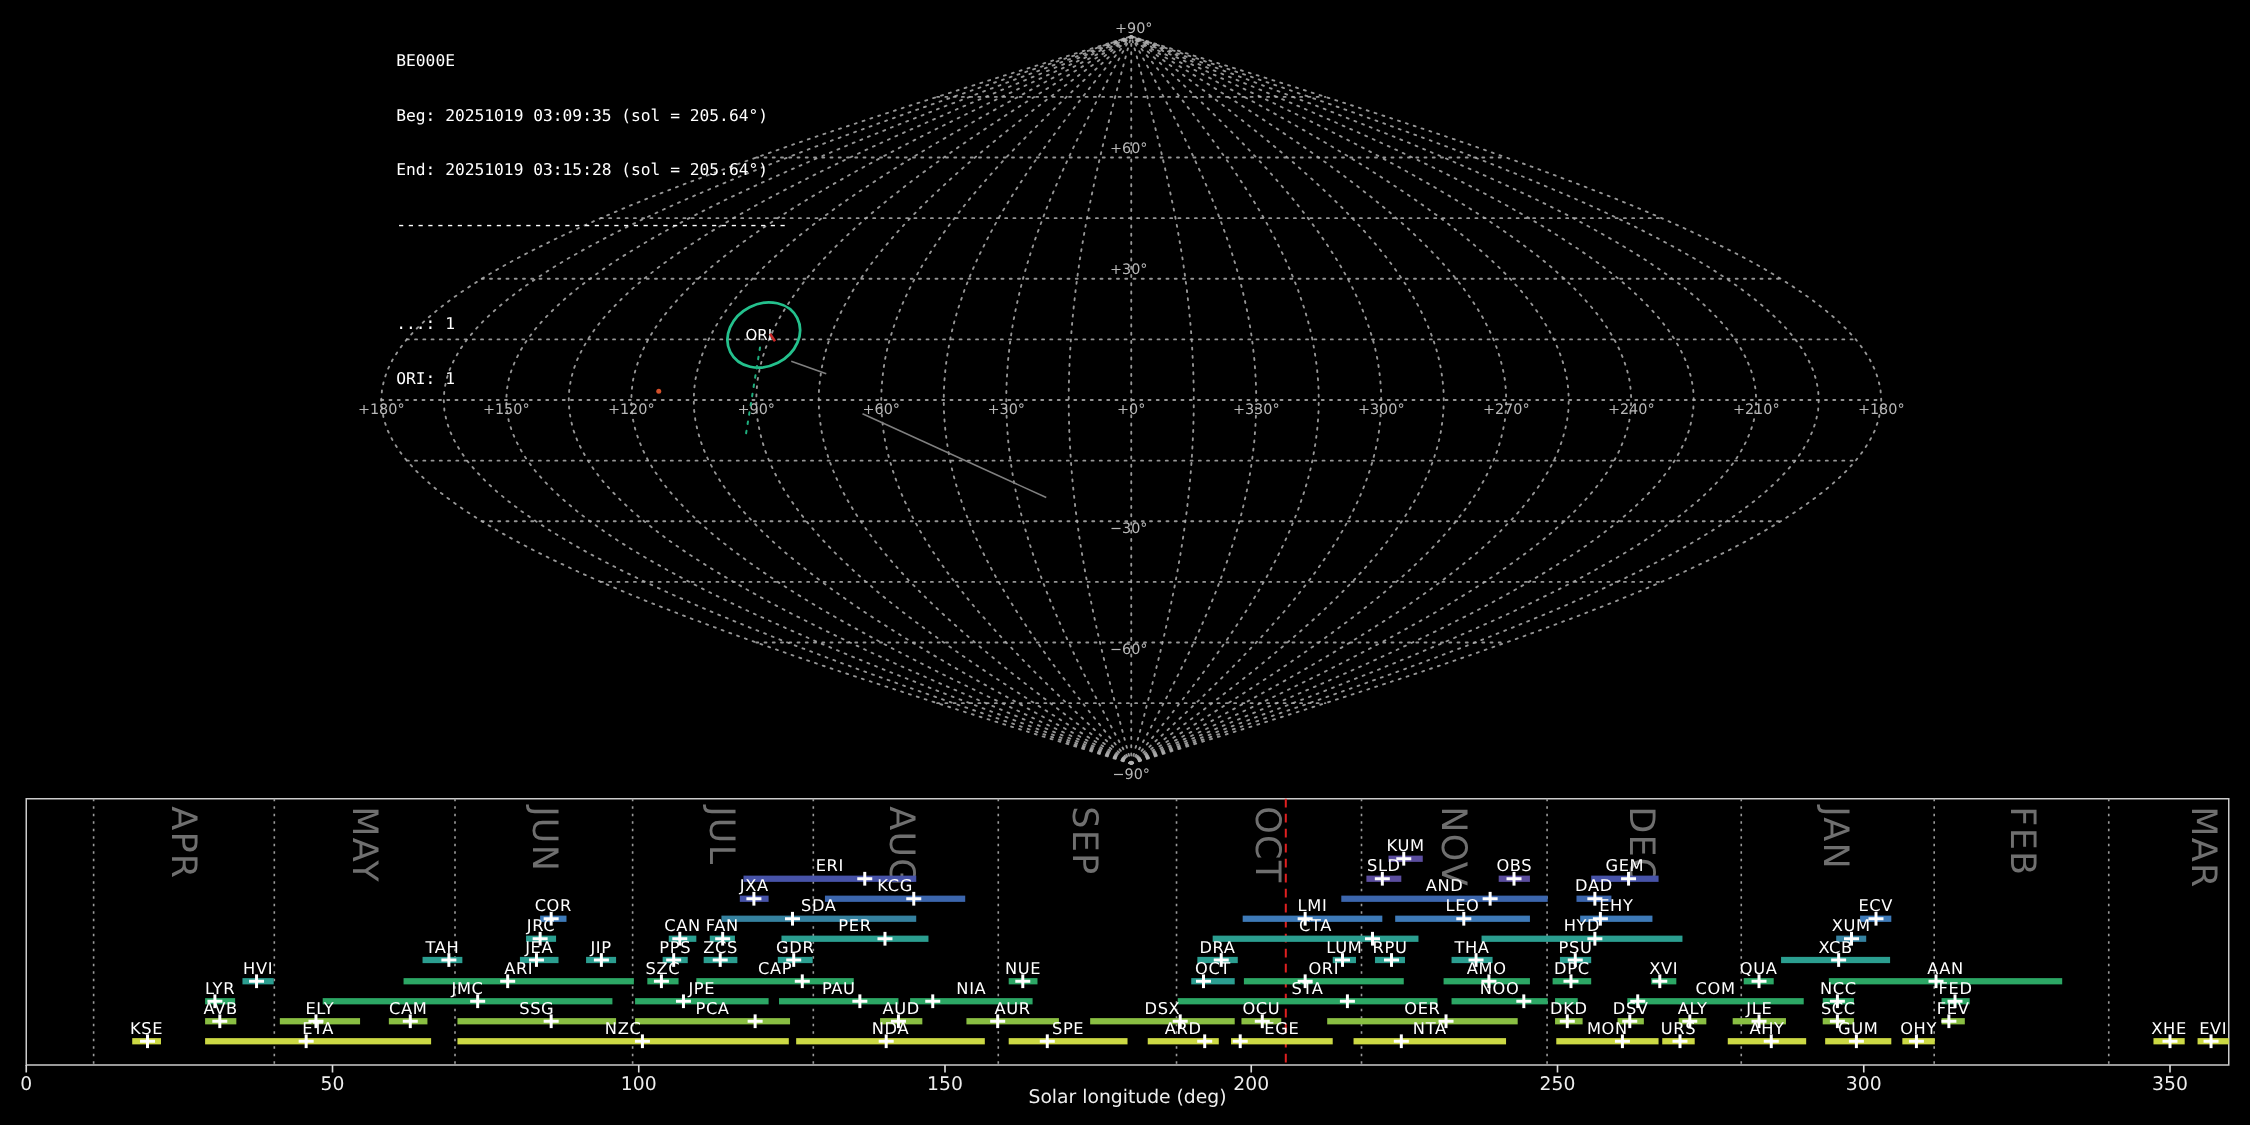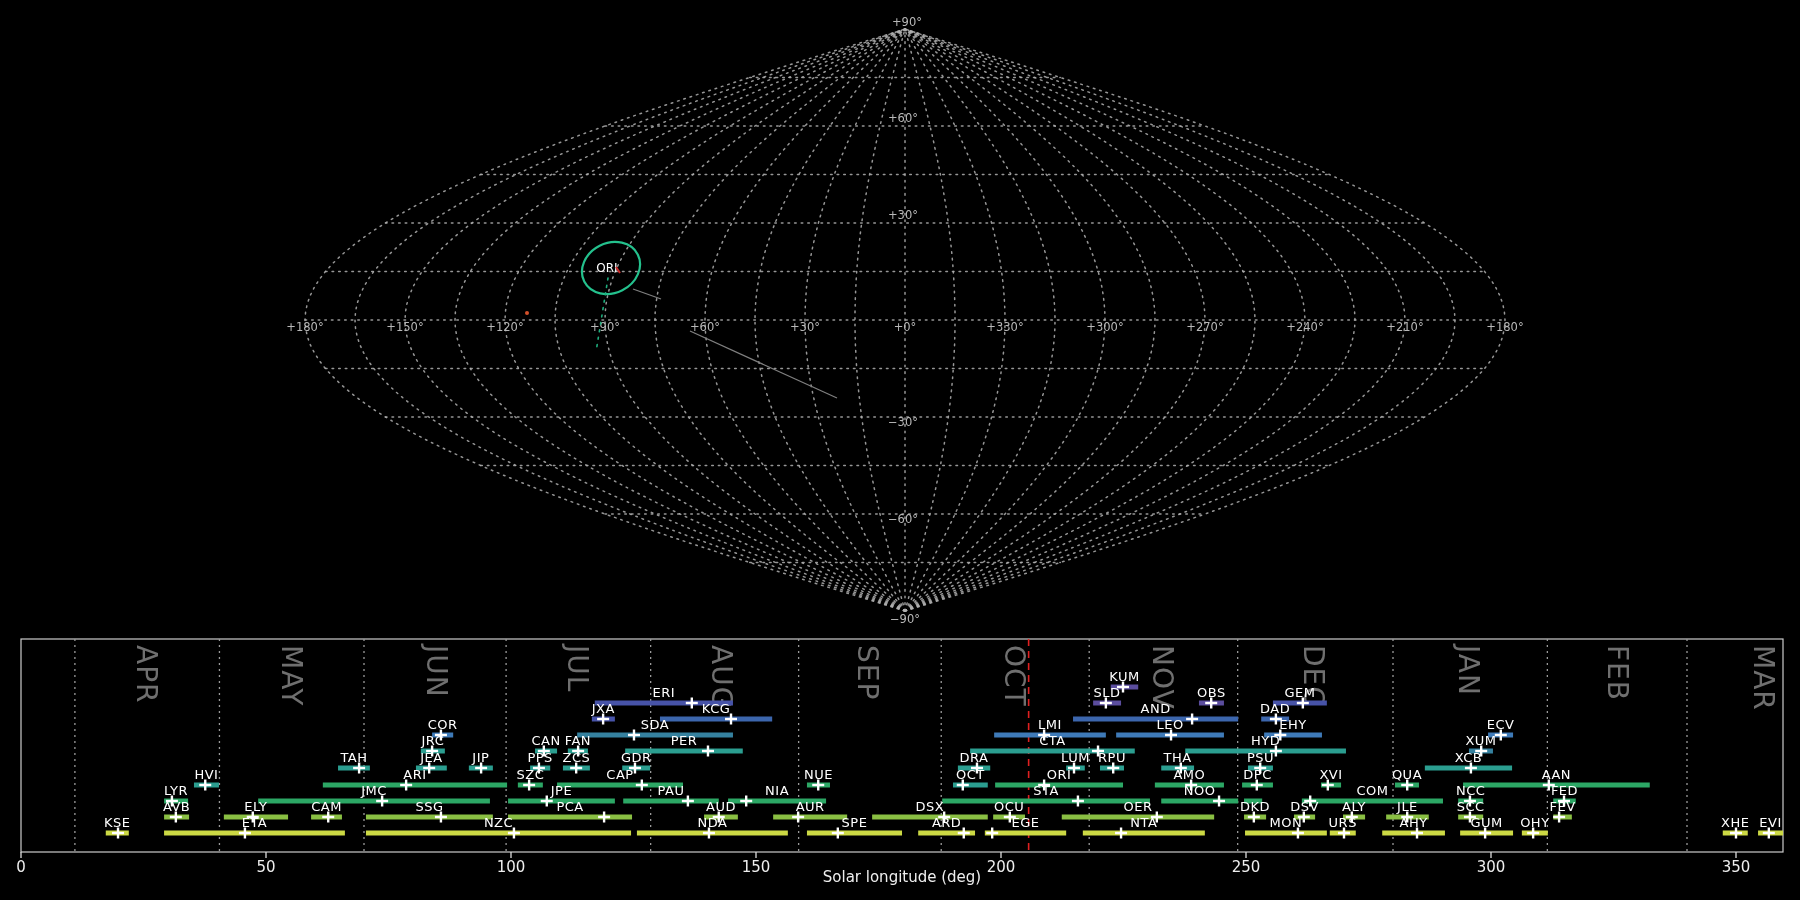--- a/index.html
+++ b/index.html
@@ -478,13 +478,22 @@
         <line x1="1246" y1="852" x2="1246" y2="858" stroke="#dddddd" stroke-width="1.3"></line>
         <text x="1246" y="872" fill="#eeeeee" font-size="15" text-anchor="middle">250</text>
         <line x1="1491" y1="852" x2="1491" y2="858" stroke="#dddddd" stroke-width="1.3"></line>
         <text x="1491" y="872" fill="#eeeeee" font-size="15" text-anchor="middle">300</text>
         <line x1="1736.0000000000002" y1="852" x2="1736.0000000000002" y2="858" stroke="#dddddd" stroke-width="1.3"></line>
         <text x="1736.0000000000002" y="872" fill="#eeeeee" font-size="15" text-anchor="middle">350</text>
       </g>
     <text id="xlabel" x="902" y="882" fill="#eeeeee" font-size="15" text-anchor="middle">Solar longitude (deg)</text>
   </svg>
 
+  <div id="info">
+    <div>BE000E</div>
+    <div>Beg: 20251019 03:09:35 (sol = 205.64°)</div>
+    <div>End: 20251019 03:15:28 (sol = 205.64°)</div>
+    <div>----------------------------------------</div>
+    <div class="gap"></div>
+    <div>...: 1</div>
+    <div>ORI: 1</div>
+  </div>
 </div>
 
 </body></html>

